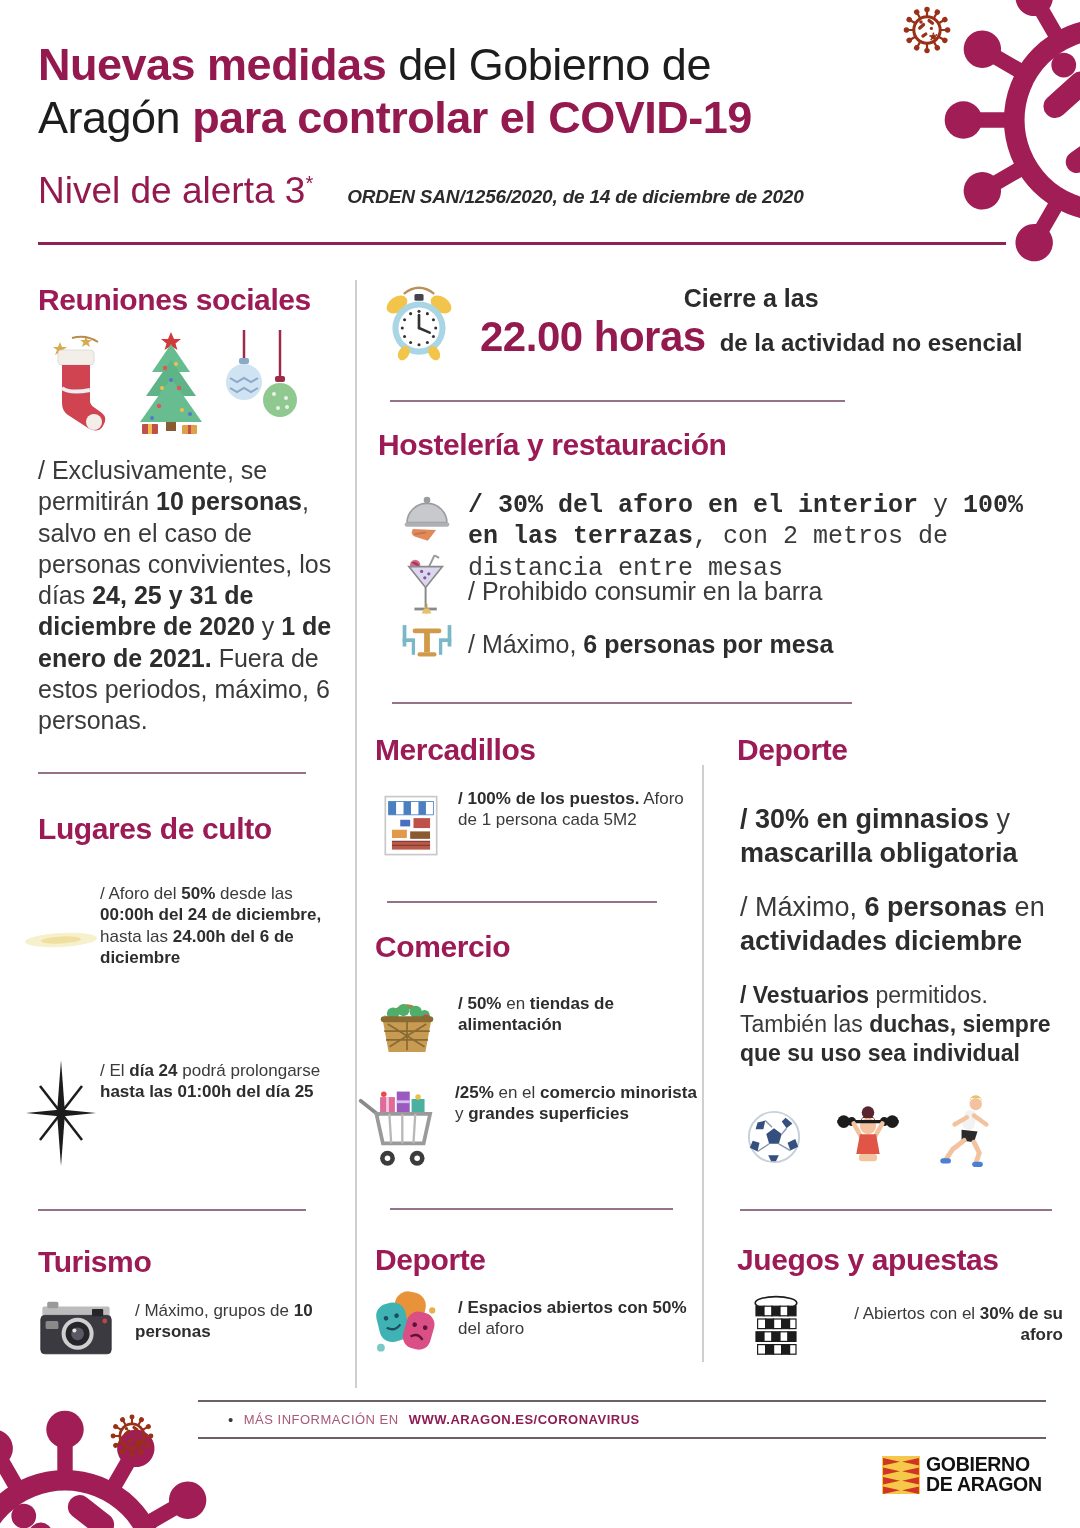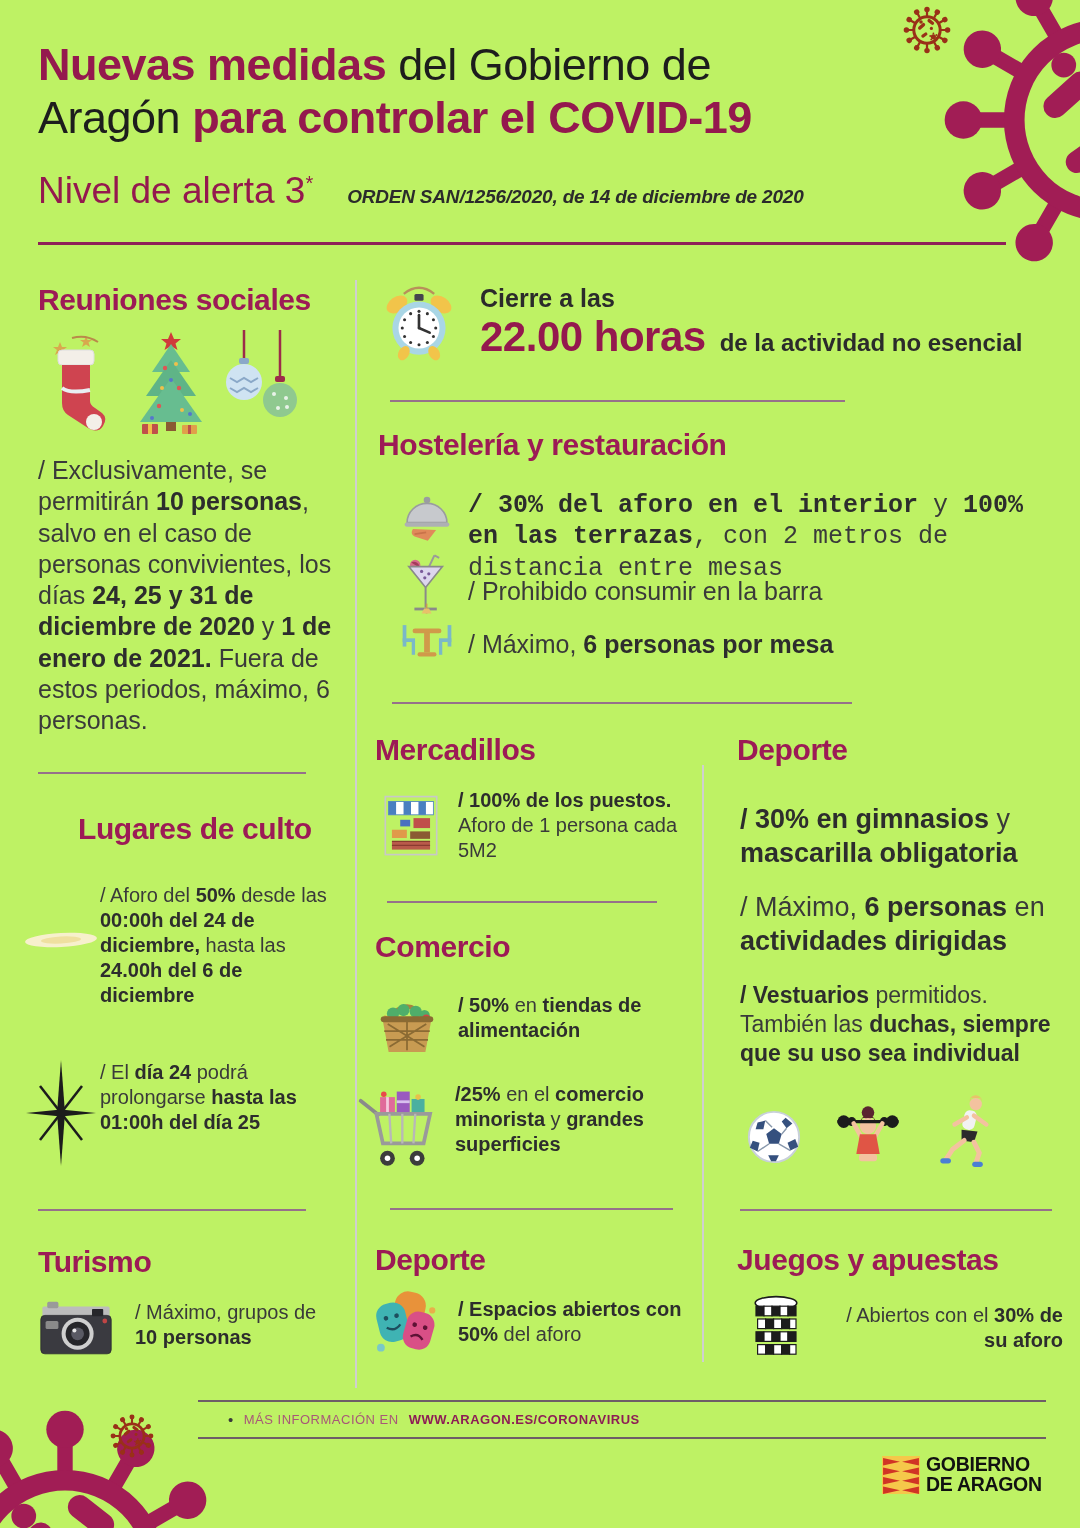--- a/index.html
+++ b/index.html
@@ -1,33 +1,33 @@
 <!DOCTYPE html>
 <html><head>
 <meta charset="utf-8">
 <style>
   html,body{margin:0;padding:0;background:#e9e9e9;}
-  .page{position:relative;width:1080px;height:1528px;background:#bef264;overflow:hidden;
+  .page{position:relative;width:1080px;height:1528px;background:#ffffff;overflow:hidden;
         font-family:"Liberation Sans", sans-serif;color:#3a3a3a;margin:0 auto;}
   .abs{position:absolute;}
   .virus{position:absolute;}
   
   .main-title{font-size:45px;line-height:1.18;font-weight:400;color:#1d1d1d;letter-spacing:-0.5px;}
   .main-title .accent{color:#94194e;font-weight:700;}
   .alert-row{display:flex;align-items:baseline;gap:34px;}
   .alert-level{font-size:37px;color:#94194e;font-weight:400;}
   .alert-level sup{font-size:20px;}
   .order-ref{font-size:19px;font-style:italic;font-weight:700;color:#2b2b2b;letter-spacing:-0.2px;}
   .rule{position:absolute;background:#8e2158;height:3px;}
   .divider{position:absolute;height:2px;background:#96718a;}
   .vline{position:absolute;width:2px;background:#cfcfcf;}
   
   .sec-title{position:absolute;color:#9c1b56;font-weight:700;font-size:30px;letter-spacing:-0.4px;}
   
-  .txt{position:absolute;font-size:20px;line-height:1.25;color:#3a3a3a;}
+  .txt{position:absolute;font-size:17px;line-height:1.25;color:#3a3a3a;}
   .txt .b{font-weight:700;color:#2d2d2d;}
   .small-line{font-size:25px;}
   
   .closure-intro{font-size:25px;font-weight:700;color:#2b2b2b;}
   .closure-line{display:flex;align-items:baseline;gap:14px;}
   .closure-time{font-size:42px;font-weight:700;color:#94194e;letter-spacing:-0.5px;}
   .closure-suffix{font-size:24px;font-weight:700;color:#2b2b2b;}
   
   .fline{position:absolute;height:2px;background:#6e5e67;}
   .finfo{position:absolute;display:flex;align-items:center;gap:10px;font-size:13px;letter-spacing:0.5px;}
@@ -157,21 +157,21 @@
         <circle cx="66" cy="68" r="2"></circle>
         <circle cx="58" cy="78" r="2"></circle>
         <circle cx="67" cy="77" r="2"></circle>
       </g>
   </svg>
 
   <div class="txt" style="left:38px;top:455px;width:302px;font-size:25px;"><span>/ Exclusivamente, se permitirán </span><span class="b">10 personas</span><span>, salvo en el caso de personas convivientes, los días </span><span class="b">24, 25 y 31 de diciembre de 2020</span><span> y </span><span class="b">1 de enero de 2021.</span><span> Fuera de estos periodos, máximo, 6 personas.</span></div>
 
   <div class="divider" style="left:38px;top:772px;width:268px;"></div>
 
-  <div class="sec-title" style="left:38px;top:812px;margin-left:40px;">Lugares de culto</div>
+  <div class="sec-title" style="left:38px;top:812px;">Lugares de culto</div>
 
   <svg class="abs" style="left:22px;top:915px;" width="78" height="50" viewBox="0 0 78 50">
     <ellipse cx="39" cy="25" rx="36" ry="7" fill="#f7f0cc" transform="rotate(-3 39 25)"></ellipse>
     <ellipse cx="39" cy="25" rx="20" ry="3.5" fill="#efe0a0" transform="rotate(-3 39 25)"></ellipse>
   </svg>
   <div class="txt" style="left:100px;top:883px;width:242px;"><span>/ Aforo del </span><span class="b">50%</span><span> desde las </span><span class="b">00:00h del 24 de diciembre,</span><span> hasta las </span><span class="b">24.00h del 6 de diciembre</span></div>
 
   <svg class="abs" style="left:22px;top:1058px;" width="78" height="110" viewBox="0 0 78 110">
     <g fill="#1c1c1c">
       <polygon points="39,2 43,55 39,108 35,55"></polygon>
@@ -219,21 +219,21 @@
       <circle cx="31" cy="74" r="2"></circle>
         <circle cx="28" cy="63" r="2"></circle>
         <circle cx="31" cy="52" r="2"></circle>
         <circle cx="39" cy="44" r="2"></circle>
     </g>
     <line x1="50" y1="63" x2="50" y2="46" stroke="#333" stroke-width="3.5" stroke-linecap="round"></line>
     <line x1="50" y1="63" x2="64" y2="69" stroke="#333" stroke-width="3.5" stroke-linecap="round"></line>
     <ellipse cx="30" cy="96" rx="7" ry="10" fill="#f2c44a" transform="rotate(30 30 96)"></ellipse>
     <ellipse cx="70" cy="96" rx="7" ry="10" fill="#f2c44a" transform="rotate(-30 70 96)"></ellipse>
   </svg>
-  <div class="abs" style="left:480px;top:284px;">
+  <div class="abs" style="left:480px;top:284px;text-align:center;">
     <div class="closure-intro">Cierre a las</div>
     <div class="closure-line">
       <span class="closure-time">22.00 horas</span>
       <span class="closure-suffix">de la actividad no esencial</span>
     </div>
   </div>
   <div class="divider" style="left:390px;top:400px;width:455px;"></div>
 
   <div class="sec-title" style="left:378px;top:428px;">Hostelería y restauración</div>
 
@@ -355,21 +355,21 @@
         <circle cx="69" cy="50" r="3" fill="#5e1235"></circle>
       <path d="M54,66 Q62,58 70,66" stroke="#5e1235" stroke-width="3" fill="none"></path>
     </g>
     <circle cx="14" cy="78" r="5" fill="#7ac8c8"></circle>
       <circle cx="80" cy="30" r="4" fill="#e8b04a"></circle>
   </svg>
   <div class="txt" style="left:458px;top:1297px;width:240px;"><span class="b">/ Espacios abiertos con 50%</span><span> del aforo</span></div>
 
   <div class="sec-title" style="left:737px;top:733px;">Deporte</div>
   <div class="txt" style="left:740px;top:803px;width:320px;font-size:27px;"><span class="b">/ 30% en gimnasios</span><span> y </span><span class="b">mascarilla obligatoria</span></div>
-  <div class="txt" style="left:740px;top:891px;width:320px;font-size:27px;"><span>/ Máximo, </span><span class="b">6 personas</span><span> en </span><span class="b">actividades dirigidas</span></div>
+  <div class="txt" style="left:740px;top:891px;width:320px;font-size:27px;"><span>/ Máximo, </span><span class="b">6 personas</span><span> en </span><span class="b">actividades diciembre</span></div>
   <div class="txt" style="left:740px;top:981px;width:325px;font-size:23px;"><span class="b">/ Vestuarios</span><span> permitidos. También las </span><span class="b">duchas, siempre que su uso sea individual</span></div>
 
   <svg class="abs" style="left:745px;top:1108px;" width="58" height="58" viewBox="0 0 60 60">
     <circle cx="30" cy="30" r="26" fill="#ffffff" stroke="#c8d0da" stroke-width="2"></circle>
     <g fill="#35507e">
       <polygon points="30,21 38,27 35,37 25,37 22,27"></polygon>
       <polygon points="13,15 21,13 19,22 11,22"></polygon>
       <polygon points="42,10 49,16 43,21 38,14"></polygon>
       <polygon points="52,32 55,40 47,44 44,36"></polygon>
       <polygon points="8,34 15,36 13,45 5,41"></polygon>

